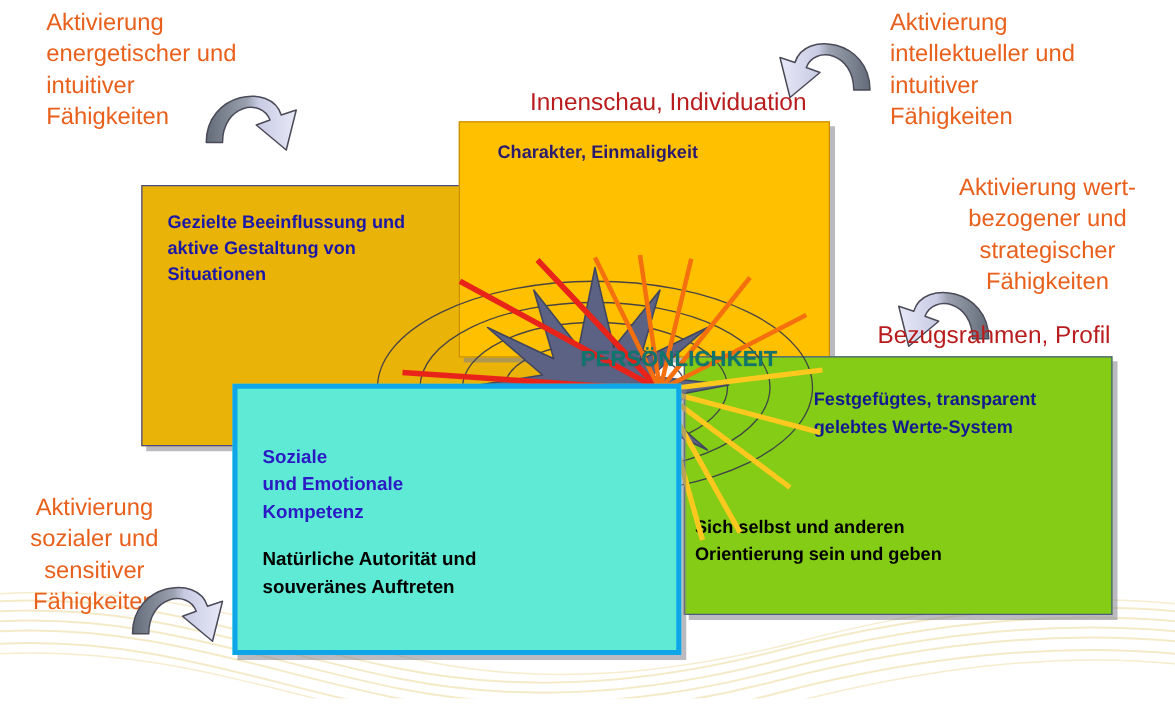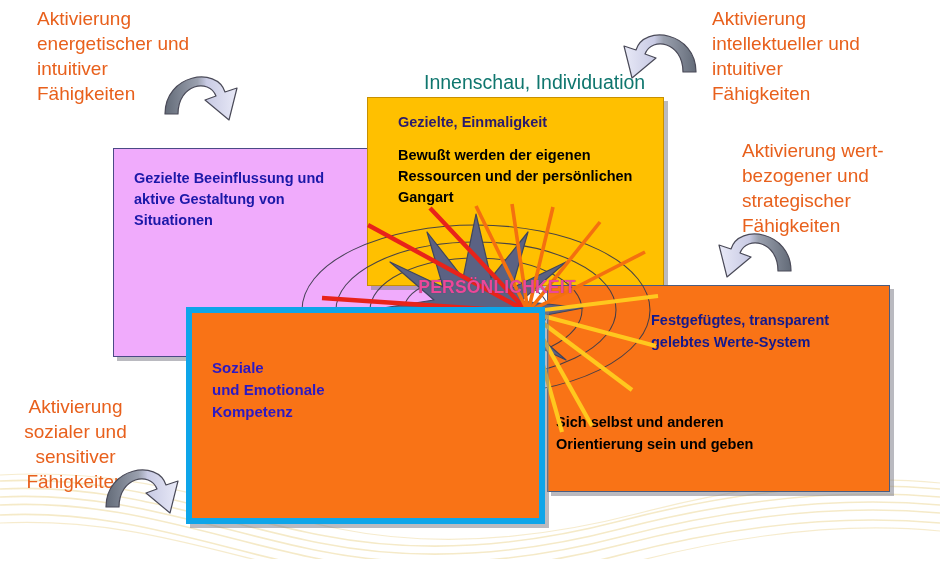--- a/index.html
+++ b/index.html
@@ -22,27 +22,27 @@
   .activation{
     position:absolute;
     color:#E8601C;
     font-size:19px;
     line-height:1.32;
     white-space:pre-line;
     font-family:"Liberation Sans",sans-serif;
   }
   #act-tl{left:37px;top:6px;text-align:left;}
   #act-tr{left:712px;top:6px;text-align:left;}
-  #act-r {left:742px;top:138px;text-align:left;width:192px;}
+  #act-r {left:742px;top:138px;text-align:center;width:192px;}
   #act-bl{left:8px;top:394px;text-align:center;width:135px;}
 
   
   .outer-label{
     position:absolute;
-    color:#0f766e;
+    color:#b91c1c;
     font-size:19.5px;
     white-space:nowrap;
     font-family:"Liberation Sans",sans-serif;
   }
   #lbl-aussenfeld{left:170px;top:119px;}
   #lbl-innenschau{left:424px;top:71px;}
   #lbl-bezugsrahmen{left:702px;top:257px;}
   #lbl-interaktion{left:268px;top:533px;}
 
   
@@ -57,21 +57,21 @@
   .box{
     position:absolute;
     box-sizing:border-box;
     box-shadow:4px 4px 0 rgba(130,130,140,.55);
   }
   .box p{margin:0;}
 
   
   #box-lavender{
     left:113px;top:148px;width:335px;height:209px;
-    background:#f0abfc;border:1px solid #4A4A86;
+    background:#eab308;border:1px solid #4A4A86;
     z-index:2;
   }
   #box-lavender .inner{padding:19px 18px 0 20px;}
   #box-lavender .t1{
     color:#1B18A8;font-weight:bold;font-size:14.5px;line-height:1.45;
   }
 
   
   #box-yellow{
     left:367px;top:97px;width:297px;height:189px;
@@ -83,57 +83,57 @@
     color:#2A1B6E;font-weight:bold;font-size:14.5px;line-height:1.45;
     margin-bottom:12px;
   }
   #box-yellow .t2{
     color:#000000;font-weight:bold;font-size:14.5px;line-height:1.45;
   }
 
   
   #box-blue{
     left:547px;top:285px;width:343px;height:207px;
-    background:#f97316;border:1px solid #4A5C80;
+    background:#84cc16;border:1px solid #4A5C80;
     z-index:4;
   }
   #box-blue .inner{padding:0;height:100%;position:relative;}
   #box-blue .t1{
     position:absolute;left:103px;top:24px;
     color:#13198E;font-weight:bold;font-size:14.5px;line-height:1.5;
   }
   #box-blue .t2{
     position:absolute;left:8px;top:126px;
     color:#000000;font-weight:bold;font-size:14.5px;line-height:1.5;
   }
 
   
   #box-pink{
     left:186px;top:307px;width:359px;height:217px;
-    background:#f97316;border:6px solid #0ea5e9;
+    background:#5eead4;border:4px solid #0ea5e9;
     z-index:5;
   }
   #box-pink .inner{padding:44px 18px 0 20px;}
   #box-pink .t1{
     color:#2B19C4;font-weight:bold;font-size:15px;line-height:1.45;
     margin-bottom:17px;
   }
   #box-pink .t2{
     color:#000000;font-weight:bold;font-size:15px;line-height:1.45;
   }
 
   
   #starburst{
     position:absolute;left:300px;top:200px;width:360px;height:235px;
     z-index:4;pointer-events:none;
   }
 
   #center-text{
     position:absolute;left:372px;top:278px;width:250px;
-    z-index:7;text-align:center;color:#ec4899;
+    z-index:7;text-align:right;color:#0f766e;
     font-weight:bold;font-size:17.5px;line-height:1.14;
     letter-spacing:.2px;
     font-family:"Liberation Sans",sans-serif;
     pointer-events:none;
     text-shadow:0 0 1px rgba(60,60,90,.6);
   }
 </style>
 </head>
 <body>
 
@@ -193,36 +193,34 @@
     <path d="M6,52 C6,12 58,4 66,30 L78,26 L70,58 L46,38 L57,34 C50,16 19,22 19,52 Z" fill="url(#agrad1)" stroke="#4A4A58" stroke-width="1.2" stroke-linejoin="round"></path>
   </svg>
 
   <svg class="arrow" id="arrow-bl" viewBox="0 0 88 66">
     <path d="M6,52 C6,12 58,4 66,30 L78,26 L70,58 L46,38 L57,34 C50,16 19,22 19,52 Z" fill="url(#agrad1)" stroke="#4A4A58" stroke-width="1.2" stroke-linejoin="round"></path>
   </svg>
 
 
   <div class="outer-label" id="lbl-innenschau">Innenschau, Individuation</div>
 
+  <div class="outer-label" id="lbl-bezugsrahmen">Bezugsrahmen, Profil</div>
 
 
   <div class="box" id="box-lavender">
     <div class="inner">
       <p class="t1" style="white-space:pre-line">Gezielte Beeinflussung und
 aktive Gestaltung von
 Situationen</p>
     </div>
   </div>
 
   <div class="box" id="box-yellow">
     <div class="inner">
-      <p class="t1" style="white-space:pre-line">Gezielte, Einmaligkeit</p>
-      <p class="t2" style="white-space:pre-line">Bewußt werden der eigenen
-Ressourcen und der persönlichen
-Gangart</p>
+      <p class="t1" style="white-space:pre-line">Charakter, Einmaligkeit</p>
     </div>
   </div>
 
   <div class="box" id="box-blue">
     <div class="inner">
       <p class="t1" style="white-space:pre-line">Festgefügtes, transparent
 gelebtes Werte-System</p>
       <p class="t2" style="white-space:pre-line">Sich selbst und anderen
 Orientierung sein und geben</p>
     </div>
@@ -273,20 +271,22 @@
         <line x1="228" y1="112" x2="45" y2="143"></line>
       </g>
     </g>
   </svg>
 
   <div class="box" id="box-pink">
     <div class="inner">
       <p class="t1" style="white-space:pre-line">Soziale
 und Emotionale
 Kompetenz</p>
+      <p class="t2" style="white-space:pre-line">Natürliche Autorität und
+souveränes Auftreten</p>
     </div>
   </div>
 
   <div id="center-text">
     <div>PERSÖNLICHKEIT</div>
   </div>
 
 </div>
 
 </body></html>

